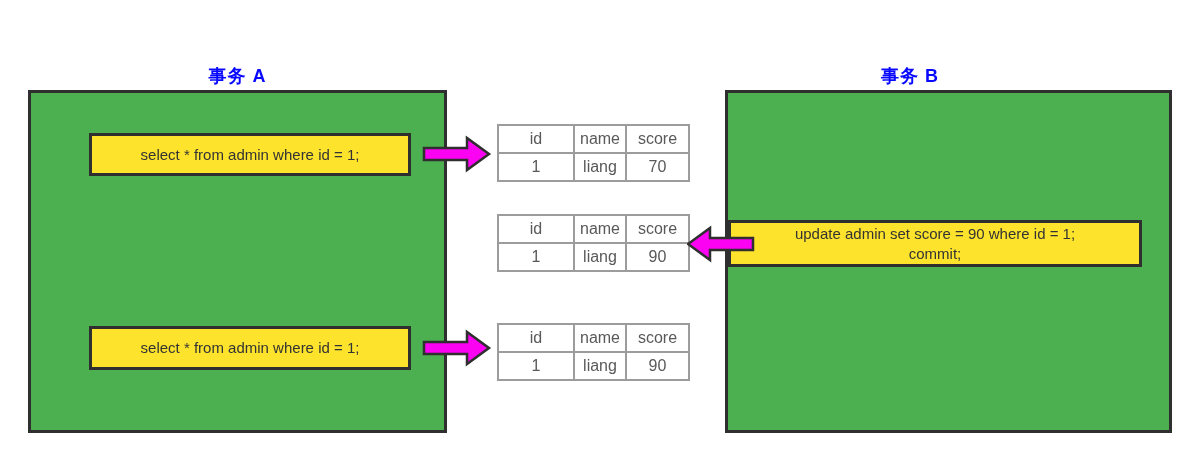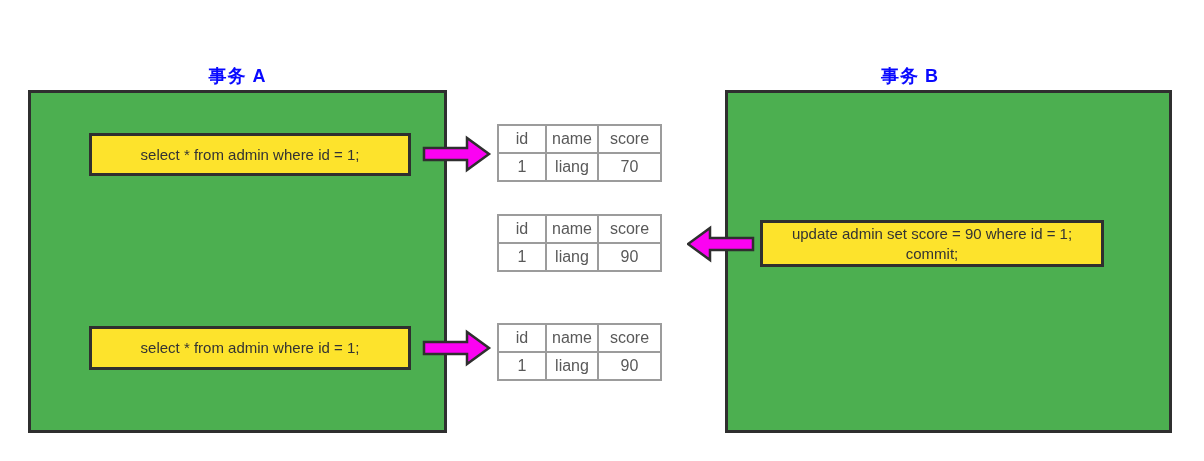--- a/index.html
+++ b/index.html
@@ -50,21 +50,21 @@
     font-size: 15px;
     display: flex;
     flex-direction: column;
     justify-content: center;
     text-align: center;
     line-height: 20px;
     z-index: 2;
   }
   .sql-a1 { left: 89px;  top: 133px; width: 322px; height: 43px; }
   .sql-a2 { left: 89px;  top: 326px; width: 322px; height: 44px; }
-  .sql-b1 { left: 760px; top: 220px; width: 344px; height: 47px; }
+  .sql-b1 { left: 728px; top: 220px; width: 414px; height: 47px; }
   .arrow {
     position: absolute;
     z-index: 3;
     line-height: 0;
   }
   .arrow-a1 { left: 422px; top: 134px; }
   .arrow-b1 { left: 687px; top: 224px; }
   .arrow-a2 { left: 422px; top: 328px; }
   .result-table {
     position: absolute;
@@ -74,21 +74,21 @@
   }
   .result-table td {
     border: 2px solid var(--table-border, #9c9c9c);
     color: var(--table-text, #595959);
     font-size: 16px;
     text-align: center;
     vertical-align: middle;
     height: 28px;
     padding: 0;
   }
-  .result-table .col-id    { width: 48px; }
+  .result-table .col-id    { width: 76px; }
   .result-table .col-name  { width: 52px; }
   .result-table .col-score { width: 63px; }
   .table-1 { left: 497px; top: 124px; }
   .table-2 { left: 497px; top: 214px; }
   .table-3 { left: 497px; top: 323px; }
 </style>
 </head>
 <body>
 
 <div class="canvas">

